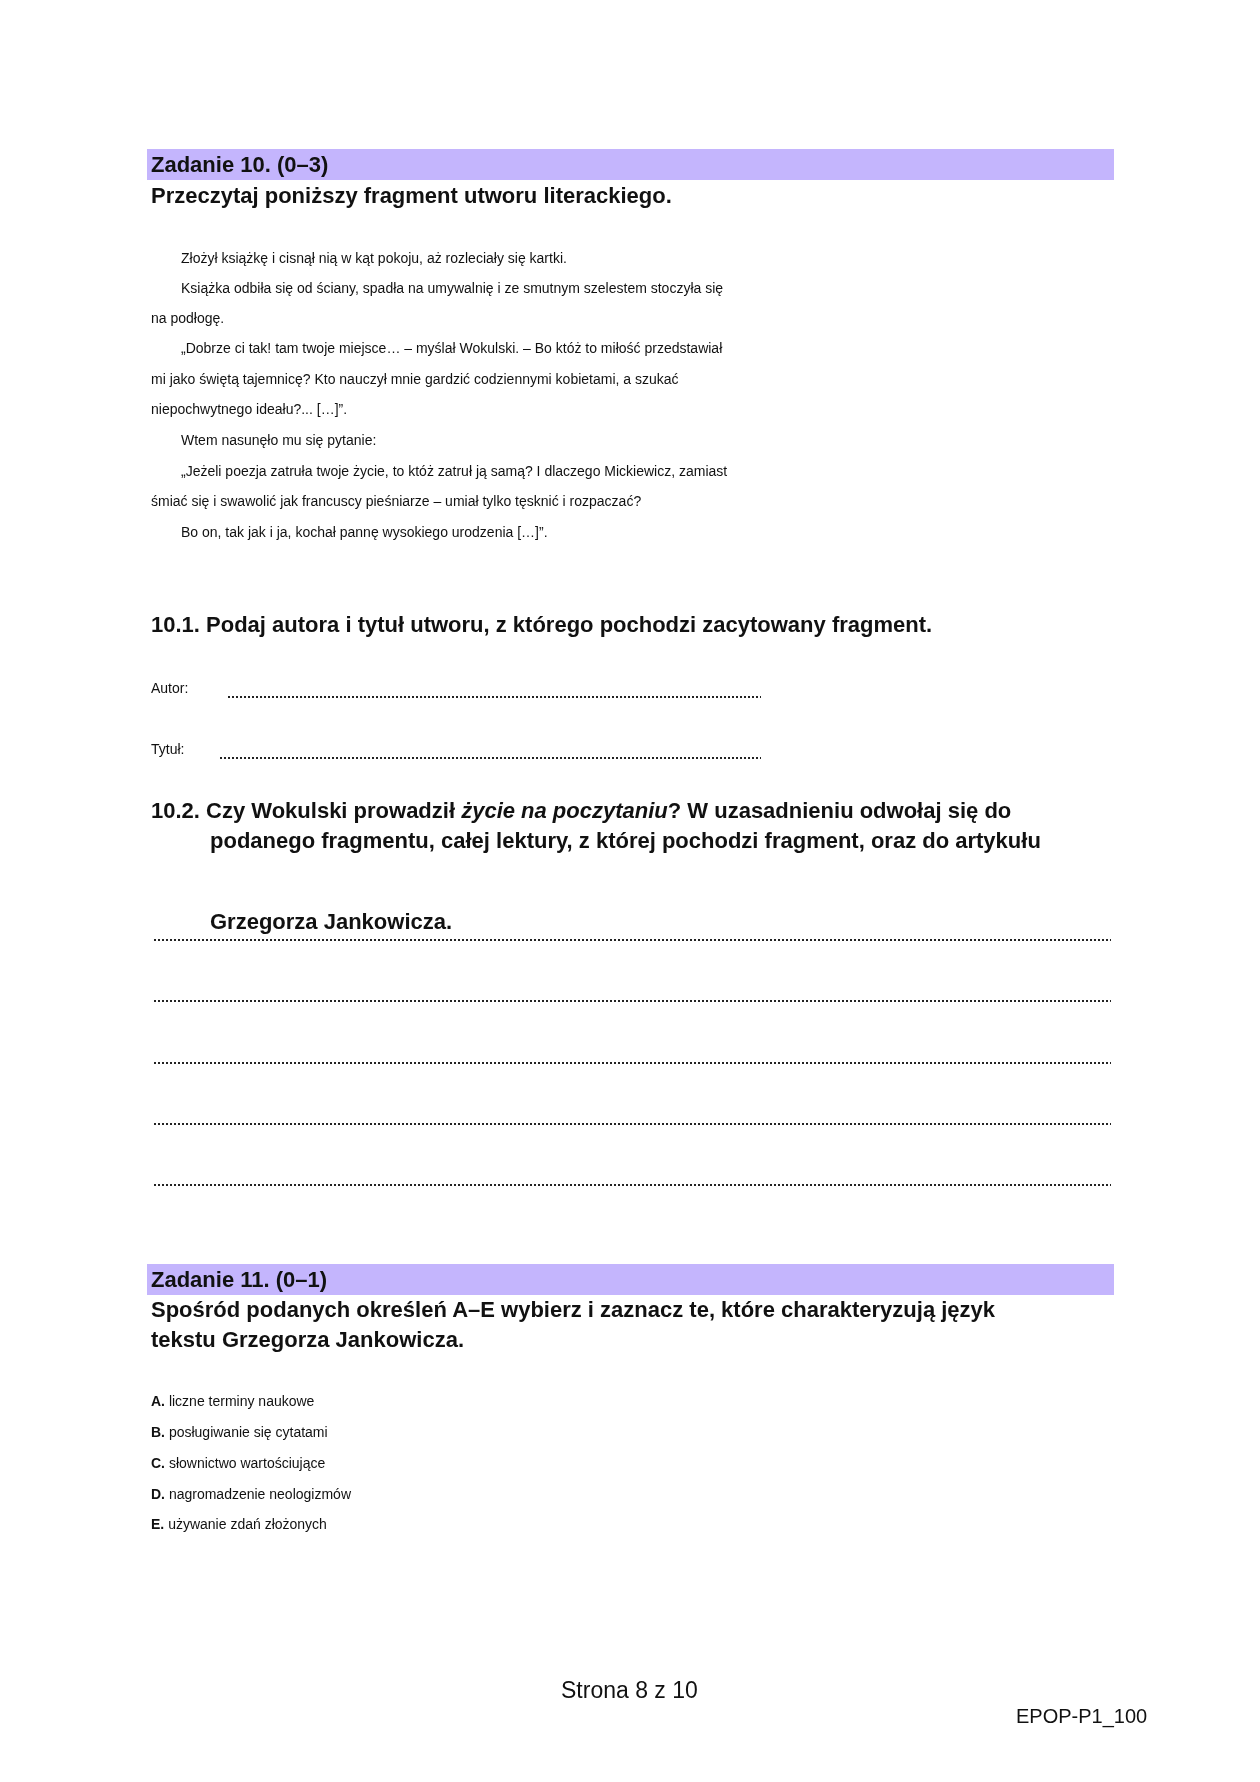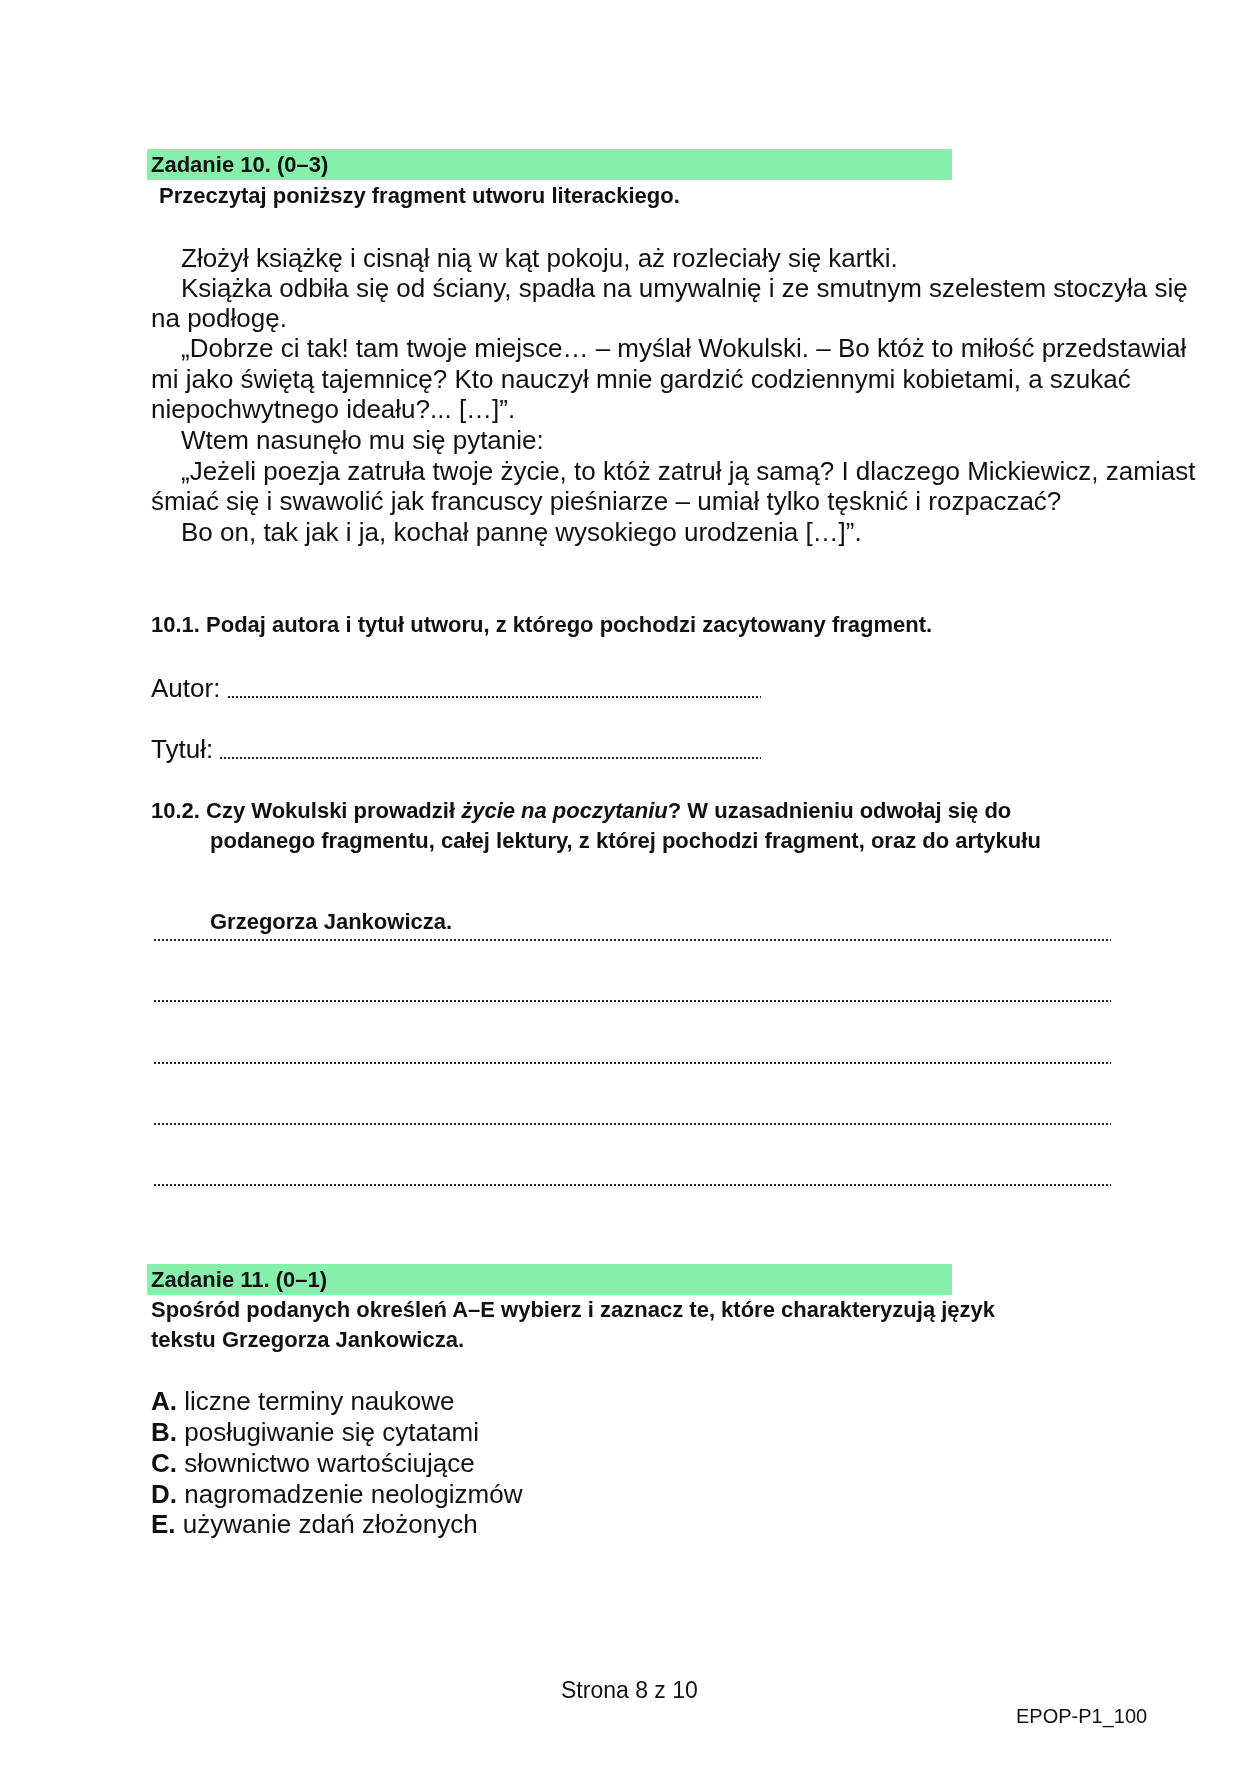--- a/index.html
+++ b/index.html
@@ -1,37 +1,37 @@
 <!DOCTYPE html>
 <html><head>
   <meta charset="utf-8">
   <style>
     html, body { margin: 0; padding: 0; background: #ffffff; }
     body { width: 1260px; height: 1782px; position: relative; overflow: hidden;
            font-family: "Liberation Sans", sans-serif; color: #111; }
     .abs { position: absolute; white-space: nowrap; }
-    .bar { position: absolute; left: 147px; width: 805px; height: 31px; background: #86efac; }
+    .bar { position: absolute; left: 147px; width: 967px; height: 31px; background: #c4b5fd; }
     .bar-title { position: absolute; left: 4px; top: 3px; font-weight: bold; font-size: 22px; line-height: 26px; }
     .b { font-weight: bold; font-size: 22px; line-height: 26px; }
-    .t { font-size: 26px; line-height: 26px; }
+    .t { font-size: 14px; line-height: 26px; }
     .dots { position: absolute; height: 2px;
             background-image: radial-gradient(circle, #222 0.9px, transparent 1.1px);
             background-size: 4px 2px; background-repeat: repeat-x; }
     .opt-letter { font-weight: bold; }
     .footer-page { font-size: 23px; }
     .footer-code { font-weight: normal; font-size: 20px; margin-left: 16px; }
     em { font-style: italic; }
   </style>
 </head>
 <body>
 
 <div class="bar" style="top:149px;">
   <span class="bar-title">Zadanie 10. (0–3)</span>
 </div>
-<div class="abs b" style="left:151px; top:183px;margin-left:8px;">Przeczytaj poniższy fragment utworu literackiego.</div>
+<div class="abs b" style="left:151px; top:183px;">Przeczytaj poniższy fragment utworu literackiego.</div>
 
 <div>
   <div class="abs t" style="left:181px; top:245px;">Złożył książkę i cisnął nią w kąt pokoju, aż rozleciały się kartki.</div>
   <div class="abs t" style="left:181px; top:275px;">Książka odbiła się od ściany, spadła na umywalnię i ze smutnym szelestem stoczyła się</div>
   <div class="abs t" style="left:151px; top:305px;">na podłogę.</div>
   <div class="abs t" style="left:181px; top:335px;">„Dobrze ci tak! tam twoje miejsce… – myślał Wokulski. – Bo któż to miłość przedstawiał</div>
   <div class="abs t" style="left:151px; top:366px;">mi jako świętą tajemnicę? Kto nauczył mnie gardzić codziennymi kobietami, a szukać</div>
   <div class="abs t" style="left:151px; top:396px;">niepochwytnego ideału?... […]”.</div>
   <div class="abs t" style="left:181px; top:427px;">Wtem nasunęło mu się pytanie:</div>
   <div class="abs t" style="left:181px; top:458px;">„Jeżeli poezja zatruła twoje życie, to któż zatruł ją samą? I dlaczego Mickiewicz, zamiast</div>

